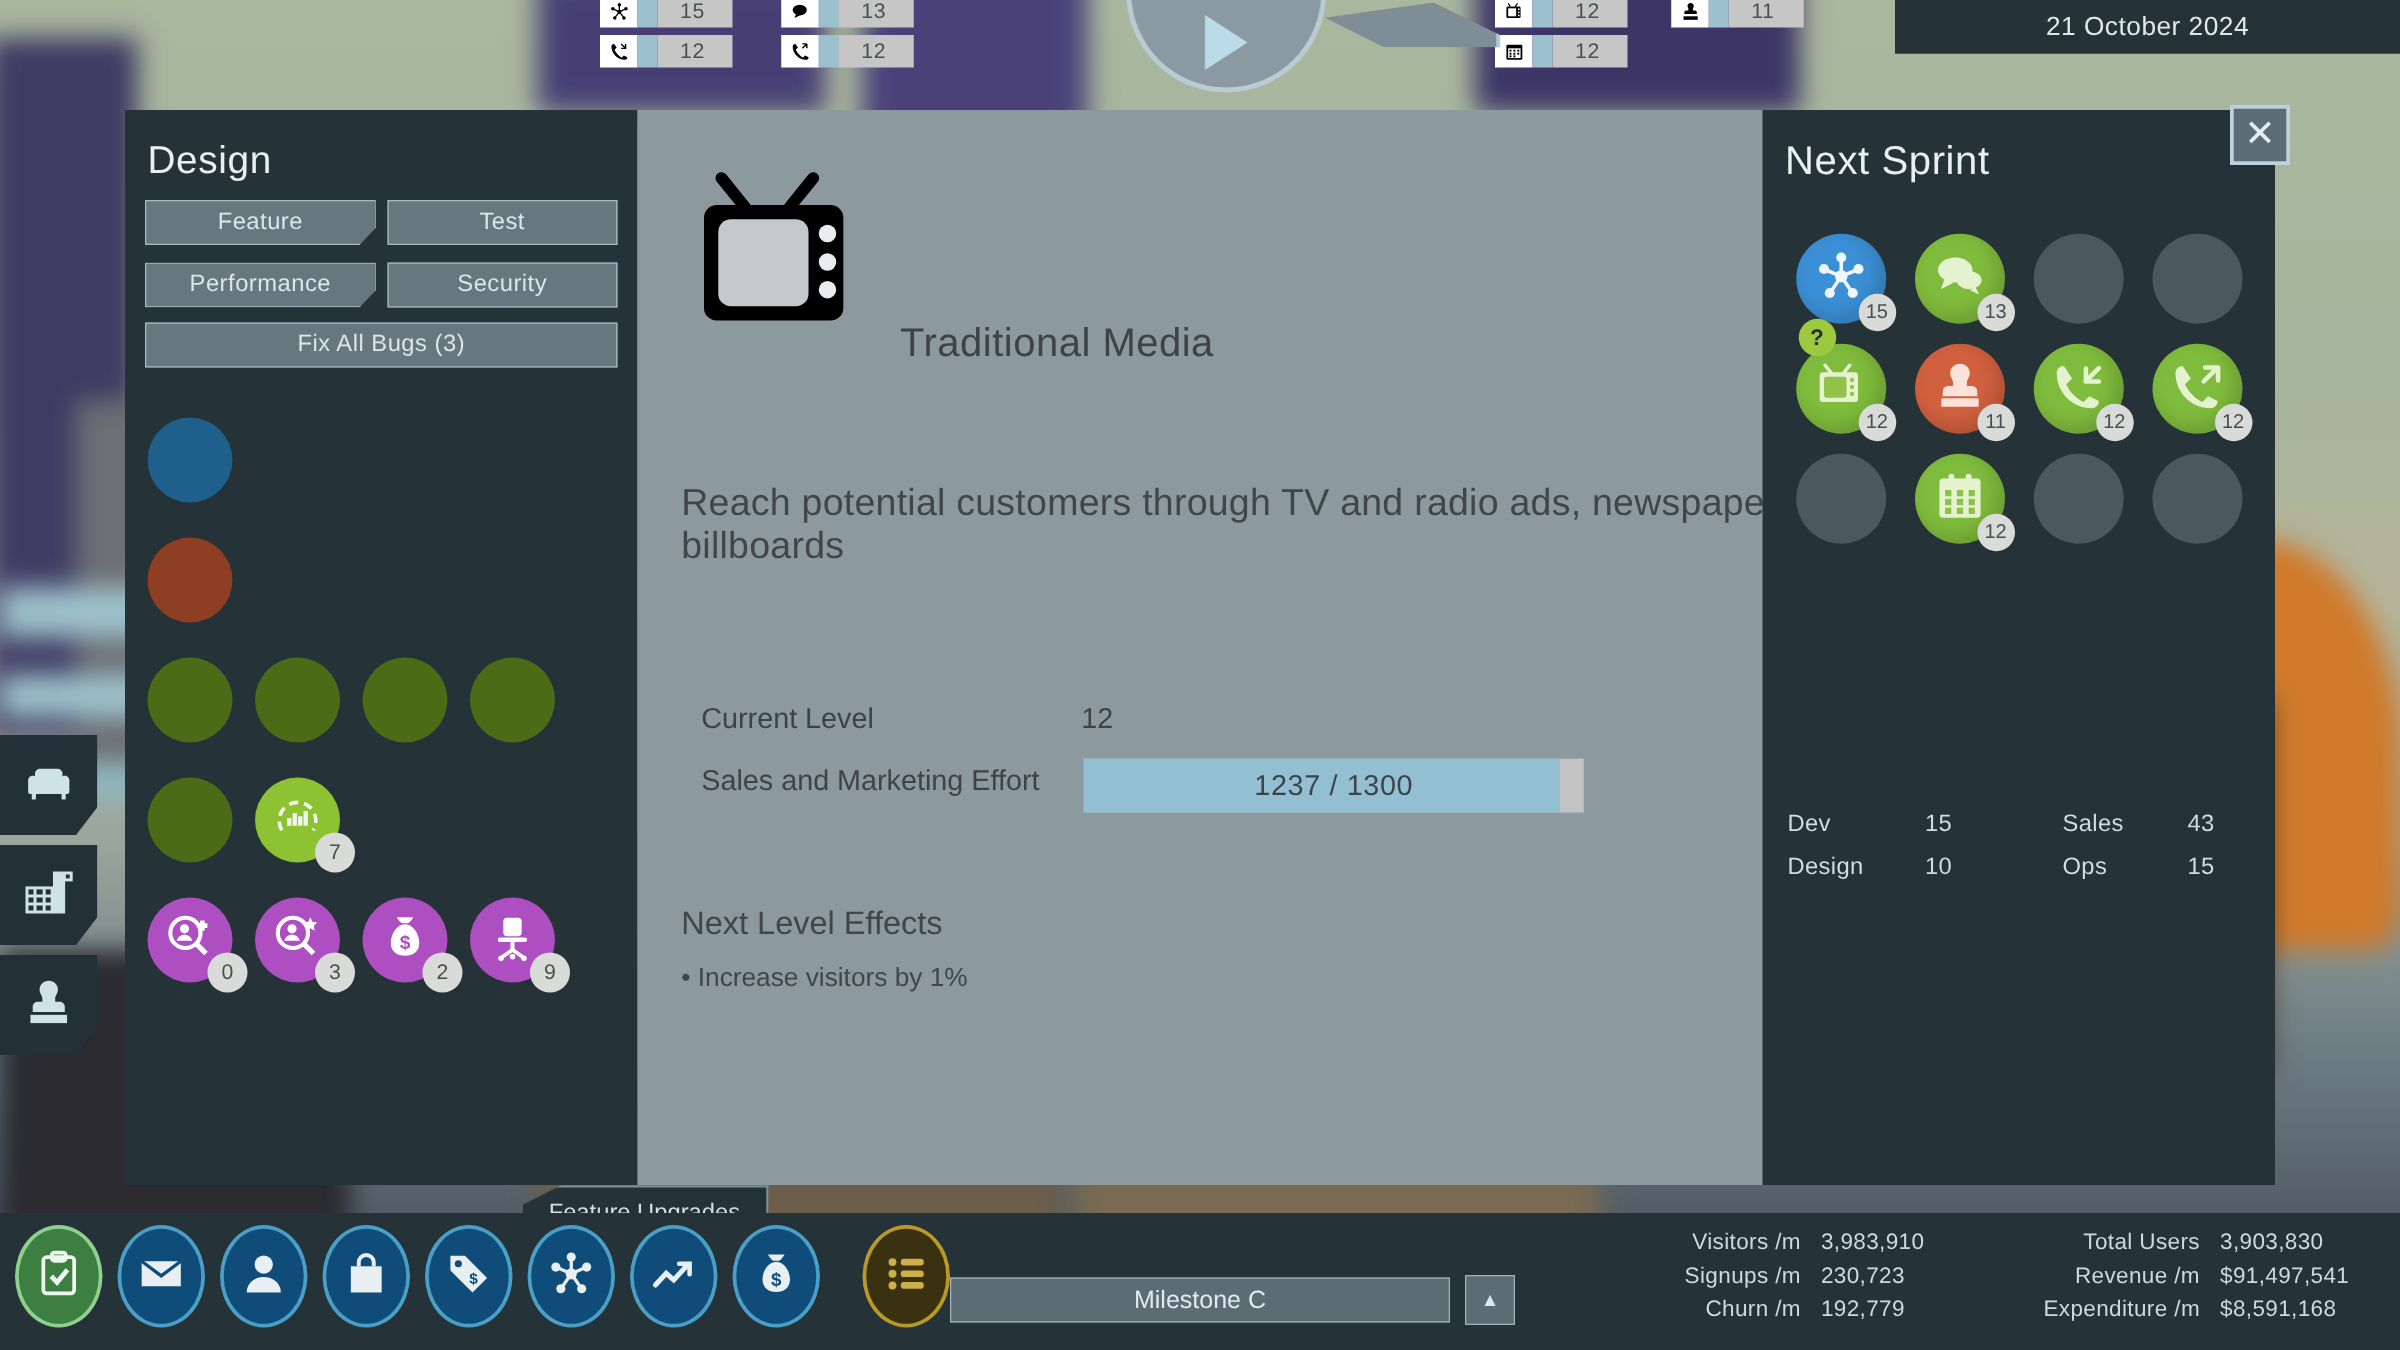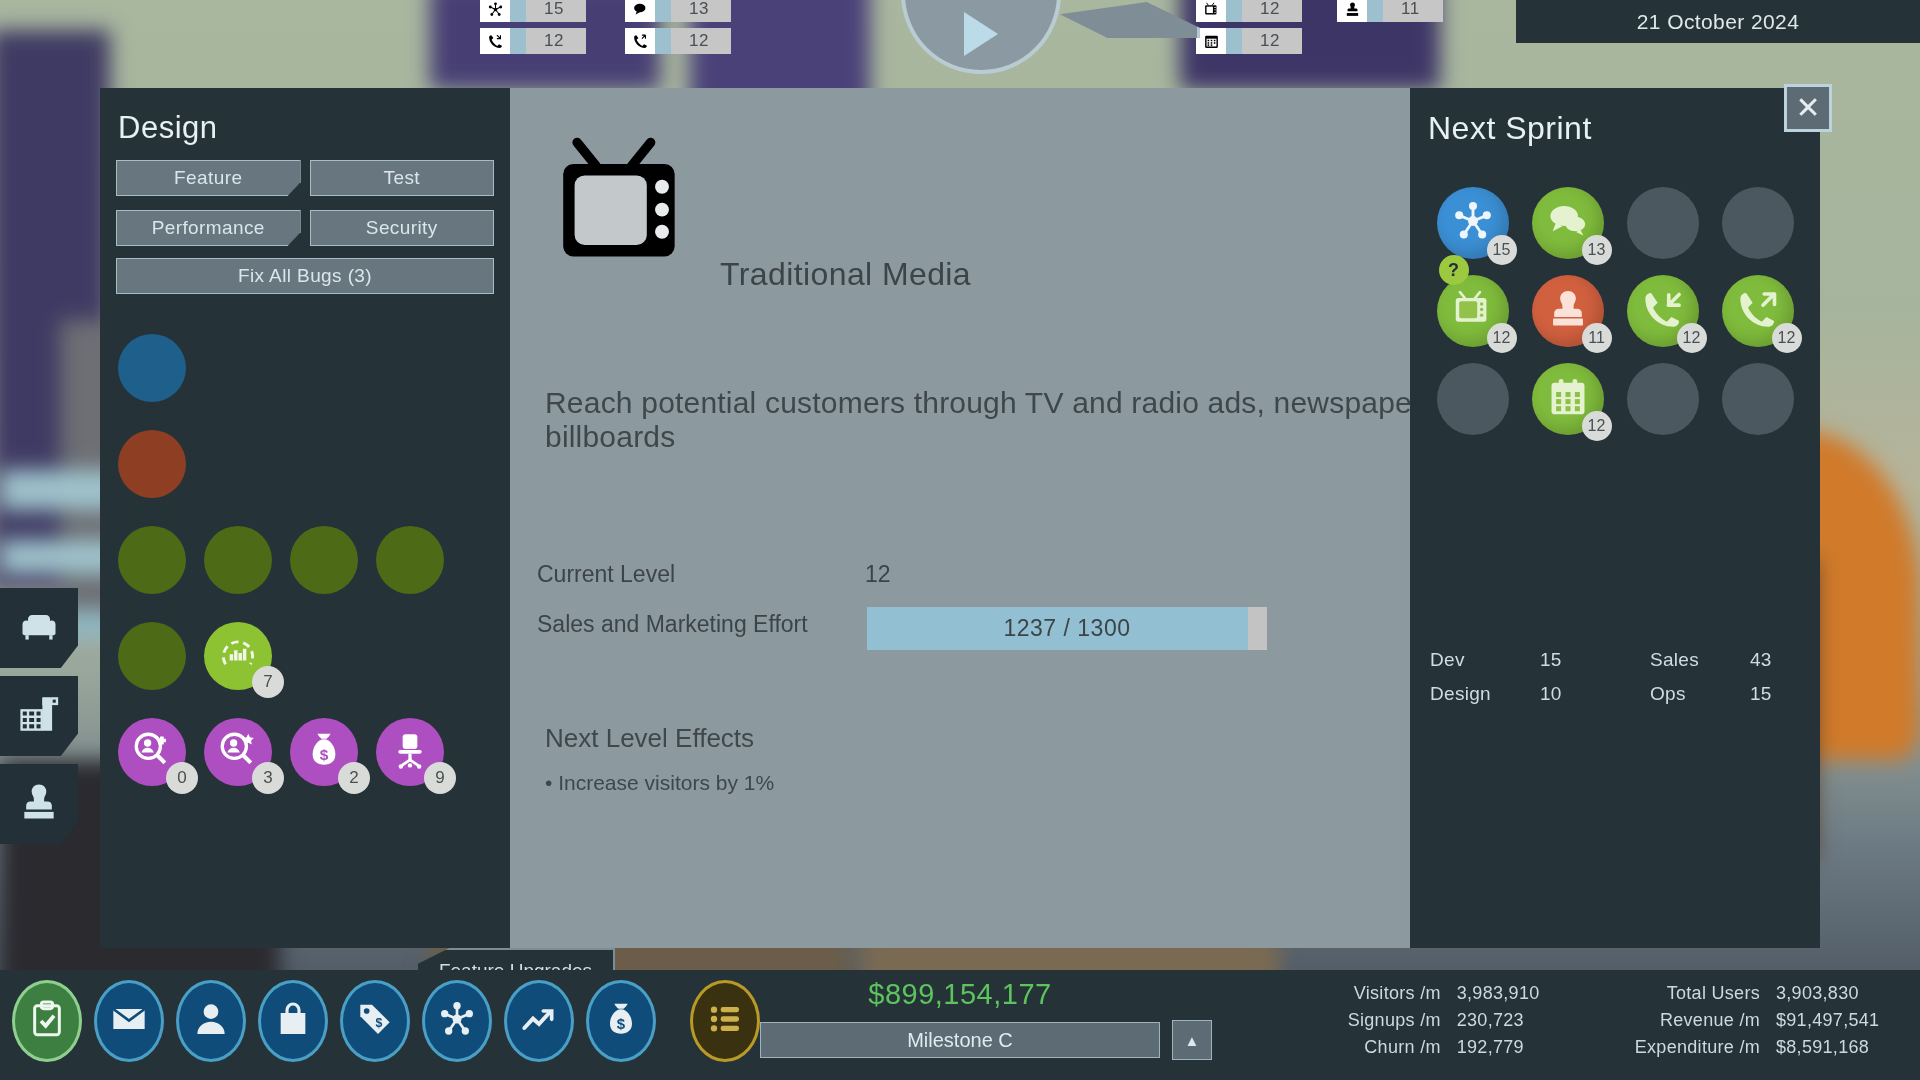--- a/index.html
+++ b/index.html
@@ -131,21 +131,21 @@
   }
   #tvicon { position: absolute; left: 38px; top: 38px; }
   #dtitle {
     position: absolute; left: 210px; top: 168px;
     font-size: 32px; color: #3c4449; letter-spacing: .4px;
   }
   #ddesc {
     position: absolute; left: 35px; top: 298px;
     font-size: 30px; color: #3f474c; letter-spacing: .2px;
   }
-  .statrow { position: absolute; left: 27px; font-size: 23px; color: #3c4449; }
+  .statrow { position: absolute; left: 51px; font-size: 23px; color: #3c4449; }
   #lvl-label { top: 473px; }
   #lvl-value { position:absolute; left: 355px; top: 473px; font-size: 23px; color: #3c4449; }
   #eff-label { top: 523px; }
   #pbar {
     position: absolute; left: 357px; top: 519px;
     width: 400px; height: 43px; background: #c3c3c3;
   }
   #pfill { height: 100%; background: #92c0d2; }
   #ptext {
     position: absolute; inset: 0; display: flex;
@@ -751,21 +751,20 @@
             <circle cx="5.4" cy="12" r="1.9"></circle>
             <circle cx="5.4" cy="17.6" r="1.9"></circle>
             <rect x="9.4" y="4.8" width="11" height="3.2" rx="1.4"></rect>
             <rect x="9.4" y="10.4" width="11" height="3.2" rx="1.4"></rect>
             <rect x="9.4" y="16" width="11" height="3.2" rx="1.4"></rect>
           </svg>
       </span>
     </div>
   </div>
 
-  <div id="money">$899,154,177</div>
   <div id="msbar">Milestone C</div>
   <div id="msup">▲</div>
 
   <div id="metrics">
     <table class="mtable">
       <tbody>
           <tr>
         <td class="lbl">Visitors /m</td>
         <td class="val">3,983,910</td>
       </tr>

